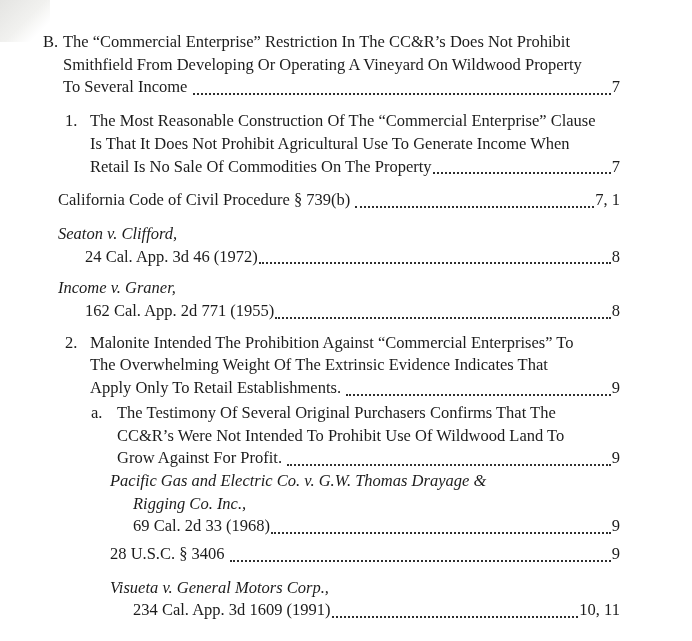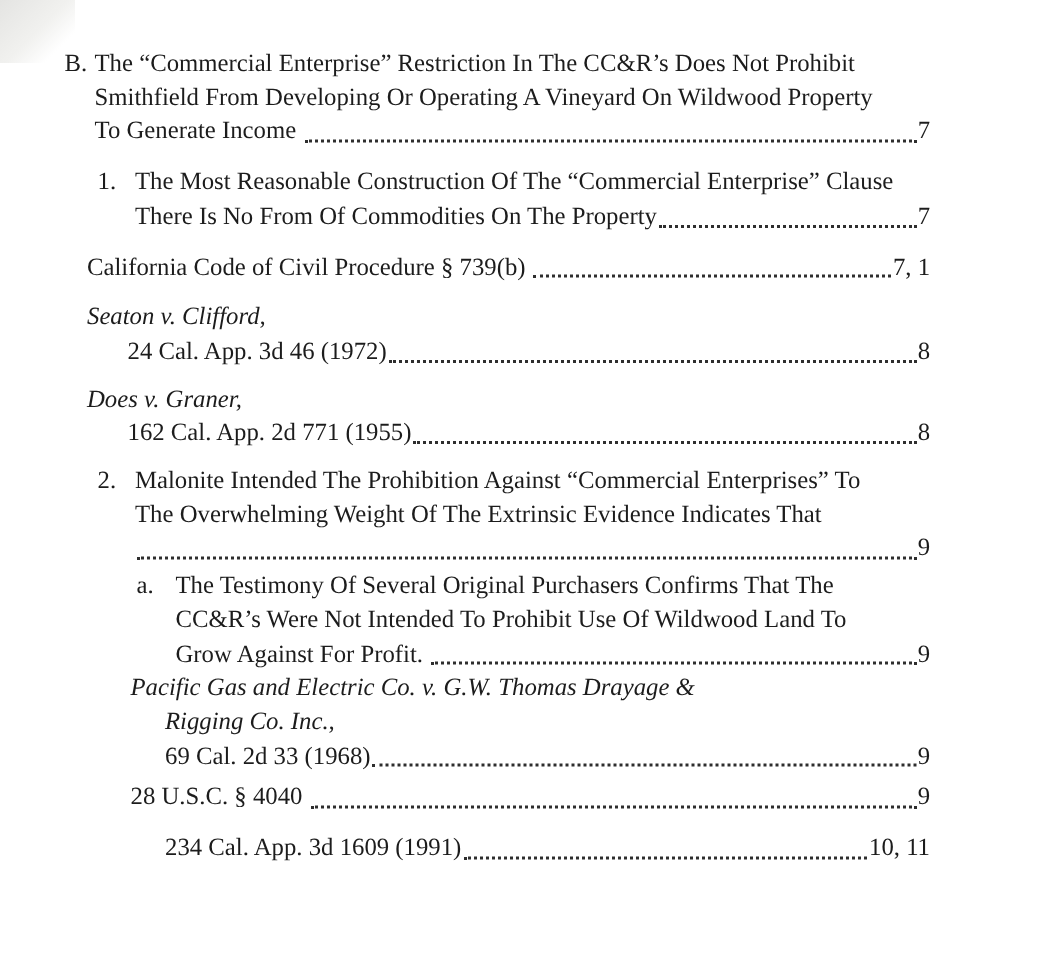--- a/index.html
+++ b/index.html
@@ -30,21 +30,21 @@
   .toc-entry:nth-child(6) { margin-bottom: 2px; }
   .toc-entry:nth-child(7) { margin-bottom: 0; }
   .toc-entry:nth-child(8) { margin-bottom: 5px; }
   .toc-entry:last-child { margin-bottom: 0; }
 
   
   .lvl-B  { padding-left: 63px; }
   .lvl-L1 { padding-left: 90px; }
   .lvl-LA { padding-left: 117px; }
   .lvl-C1 { padding-left: 58px; }
-  .lvl-CA { padding-left: 62px; margin-left: 25px; }
+  .lvl-CA { padding-left: 110px; }
 
   .marker { position: absolute; top: 0; }
   .lvl-B  > .marker { left: 43px; }
   .lvl-L1 > .marker { left: 65px; }
   .lvl-LA > .marker { left: 91px; }
 
   .line { display: flex; align-items: baseline; white-space: pre; }
   .lvl-C1 .line.hang { padding-left: 27px; justify-content: space-between; }
   .lvl-CA .line.hang { padding-left: 23px; }
 
@@ -63,55 +63,57 @@
 </head>
 <body>
 
 <div class="page">
   <div class="corner-artifact"></div>
   <div class="toc">
       <div class="toc-entry lvl-B">
         <span class="marker">B.</span>
         <div class="line"><span class="txt">The “Commercial Enterprise” Restriction In The CC&amp;R’s Does Not Prohibit</span></div>
         <div class="line"><span class="txt">Smithfield From Developing Or Operating A Vineyard On Wildwood Property</span></div>
-        <div class="line"><span class="txt">To Generate Income </span><span class="leader"></span><span class="pg">7</span></div>
+        <div class="line"><span class="txt">To Several Income </span><span class="leader"></span><span class="pg">7</span></div>
       </div>
       <div class="toc-entry lvl-L1">
         <span class="marker">1.</span>
         <div class="line"><span class="txt">The Most Reasonable Construction Of The “Commercial Enterprise” Clause</span></div>
-        <div class="line"><span class="txt">There Is No From Of Commodities On The Property</span><span class="leader"></span><span class="pg">7</span></div>
+        <div class="line"><span class="txt">Is That It Does Not Prohibit Agricultural Use To Generate Income When</span></div>
+        <div class="line"><span class="txt">Retail Is No Sale Of Commodities On The Property</span><span class="leader"></span><span class="pg">7</span></div>
       </div>
       <div class="toc-entry lvl-C1">
         <div class="line"><span class="txt">California Code of Civil Procedure § 739(b) </span><span class="leader"></span><span class="pg">7, 1</span></div>
       </div>
       <div class="toc-entry lvl-C1">
         <div class="line"><span class="txt it">Seaton v. Clifford,</span></div>
         <div class="line hang"><span class="txt">24 Cal. App. 3d 46 (1972)</span><span class="leader"></span><span class="pg">8</span></div>
       </div>
       <div class="toc-entry lvl-C1">
-        <div class="line"><span class="txt it">Does v. Graner,</span></div>
+        <div class="line"><span class="txt it">Income v. Graner,</span></div>
         <div class="line hang"><span class="txt">162 Cal. App. 2d 771 (1955)</span><span class="leader"></span><span class="pg">8</span></div>
       </div>
       <div class="toc-entry lvl-L1">
         <span class="marker">2.</span>
         <div class="line"><span class="txt">Malonite Intended The Prohibition Against “Commercial Enterprises” To</span></div>
         <div class="line"><span class="txt">The Overwhelming Weight Of The Extrinsic Evidence Indicates That</span></div>
-        <div class="line"><span class="leader"></span><span class="pg">9</span></div>
+        <div class="line"><span class="txt">Apply Only To Retail Establishments. </span><span class="leader"></span><span class="pg">9</span></div>
       </div>
       <div class="toc-entry lvl-LA">
         <span class="marker">a.</span>
         <div class="line"><span class="txt">The Testimony Of Several Original Purchasers Confirms That The</span></div>
         <div class="line"><span class="txt">CC&amp;R’s Were Not Intended To Prohibit Use Of Wildwood Land To</span></div>
         <div class="line"><span class="txt">Grow Against For Profit. </span><span class="leader"></span><span class="pg">9</span></div>
       </div>
       <div class="toc-entry lvl-CA">
         <div class="line"><span class="txt it">Pacific Gas and Electric Co. v. G.W. Thomas Drayage &amp;</span></div>
         <div class="line hang"><span class="txt it">Rigging Co. Inc.,</span></div>
         <div class="line hang"><span class="txt">69 Cal. 2d 33 (1968)</span><span class="leader"></span><span class="pg">9</span></div>
       </div>
       <div class="toc-entry lvl-CA">
-        <div class="line"><span class="txt">28 U.S.C. § 4040 </span><span class="leader"></span><span class="pg">9</span></div>
+        <div class="line"><span class="txt">28 U.S.C. § 3406 </span><span class="leader"></span><span class="pg">9</span></div>
       </div>
       <div class="toc-entry lvl-CA">
+        <div class="line"><span class="txt it">Visueta v. General Motors Corp.,</span></div>
         <div class="line hang"><span class="txt">234 Cal. App. 3d 1609 (1991)</span><span class="leader"></span><span class="pg">10, 11</span></div>
       </div>
     </div>
 </div>
 
 </body></html>

